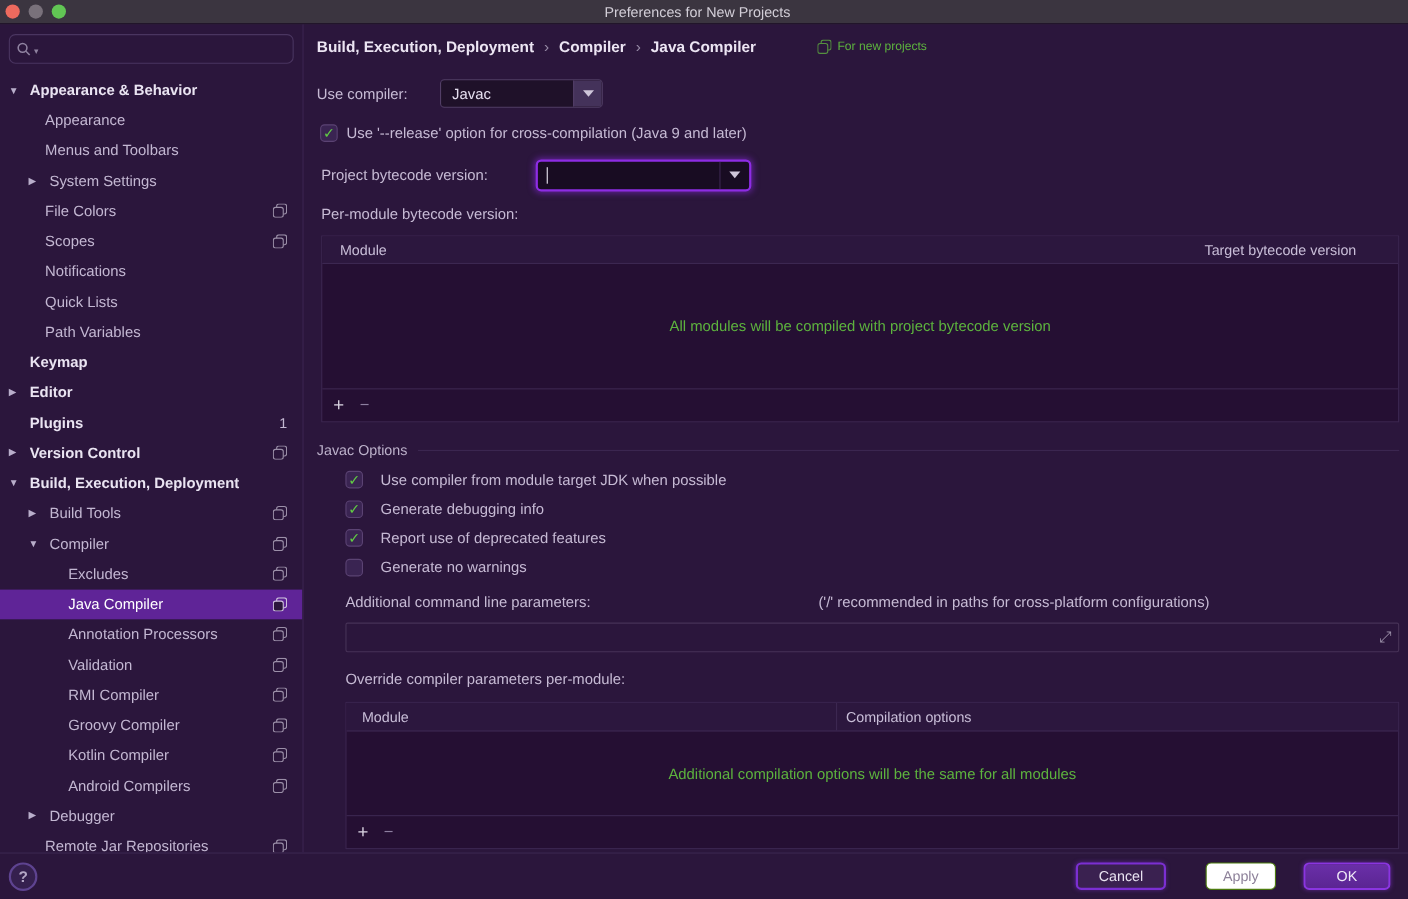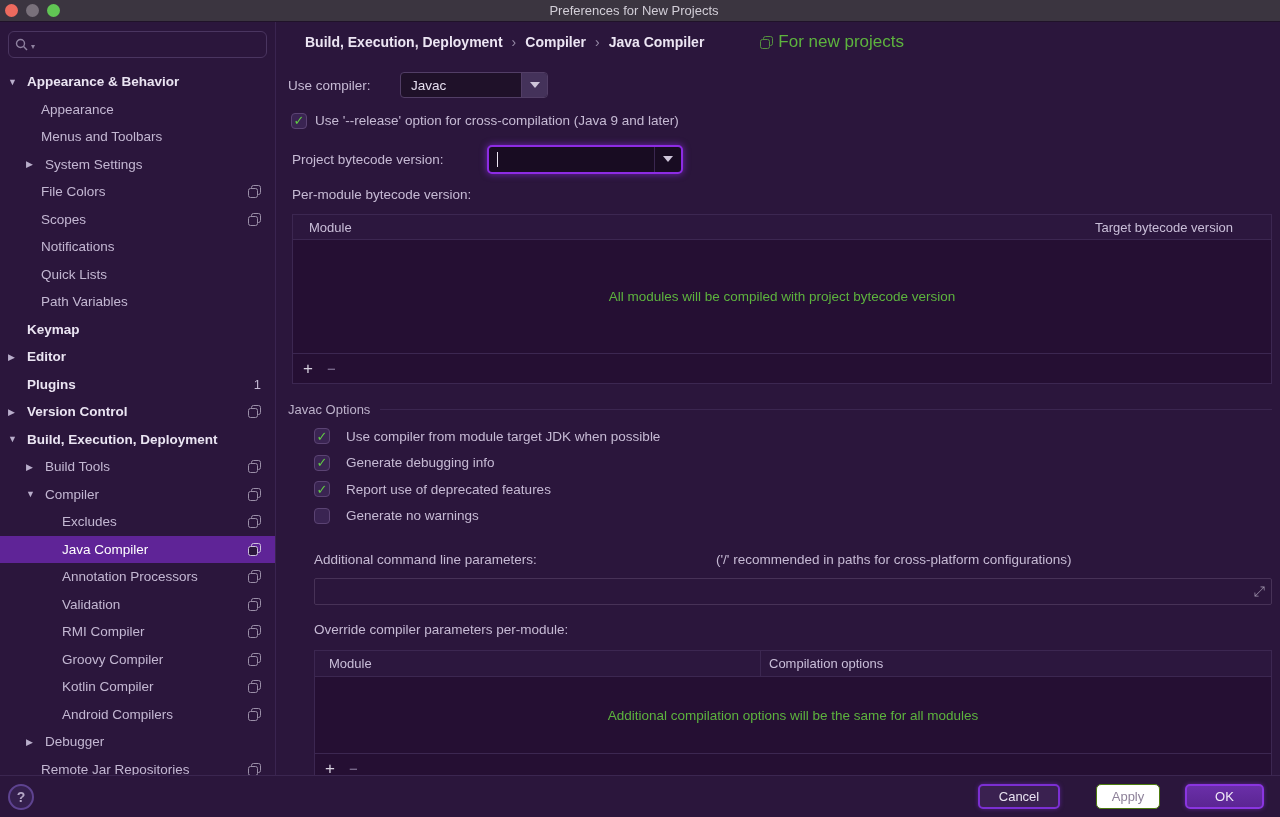--- a/index.html
+++ b/index.html
@@ -56,23 +56,23 @@
   .tree-row .badge { color:#c3b7d2; font-size:13px; }
   .shared-icon { color:#9b8fa8; display:inline-flex; }
   .tree-row.selected .shared-icon { color:#cdc0dd; }
   .pl-a0 { padding-left:8px; }  .pl-a1 { padding-left:26px; }
   .pl-l0 { padding-left:27px; } .pl-l1 { padding-left:41px; } .pl-l2 { padding-left:62px; }
 
   
   .content { flex:1; padding:0 8px 0 12px; overflow:hidden; }
 
   .bc-row { margin-top:10px; display:flex; align-items:center; height:20px; }
-  .bc { font-weight:700; font-size:14px; color:#ece5f3;margin-left:17px; }
+  .bc { font-weight:700; font-size:14px; color:#ece5f3; }
   .bc-sep { color:#968aa6; font-weight:400; font-size:14px; margin:0 9px; }
-  .fnp { margin-left:56px; display:flex; align-items:center; gap:5px; color:#5db33e; font-size:17px; }
+  .fnp { margin-left:56px; display:flex; align-items:center; gap:5px; color:#5db33e; font-size:11px; }
   .fnp .shared-icon { color:#55903f; }
 
   .row { display:flex; align-items:center; }
   .uc-row { margin-top:20px; height:26px; }
   .uc-label { width:112px; }
 
   .dropdown {
     width:148px; height:26px; background:#1f1129; border:1px solid #523e66; border-radius:4px;
     display:flex; align-items:center; overflow:hidden;
   }
@@ -118,21 +118,21 @@
   .tbar { height:30px; border-top:1px solid #3c2751; display:flex; align-items:center; padding-left:10px; gap:14px; }
   .tb-add { color:#d8d2e0; font-size:17px; line-height:1; }
   .tb-rem { color:#8d7fa0; font-size:15px; line-height:1; }
 
   .sep-title { margin-top:17px; height:16px; display:flex; align-items:center; gap:10px; color:#bdb2cb; font-size:13px; }
   .sep-title .line { flex:1; height:1px; background:#3b2650; }
 
   .opts { padding-left:26px; margin-top:6px; }
   .opt-row { height:26.5px; display:flex; align-items:center; gap:16px; }
 
-  .params-row { margin-top:20px; padding-left:26px; height:20px; }
+  .params-row { margin-top:8px; padding-left:26px; height:20px;gap:28px; }
   .params-label { width:402px; }
   .params-note { color:#c6bad4; }
 
   .input-row {
     margin-top:9px; margin-left:26px; width:958px; height:27px;
     border:1px solid #473257; background:#2b163c; border-radius:2px;
     display:flex; align-items:center; padding:0 6px;
   }
   .input-row input { flex:1; background:transparent; border:none; outline:none; color:#e6dff0; font:inherit; }
   .expand-icon { color:#9b8fa8; font-size:14px; }

